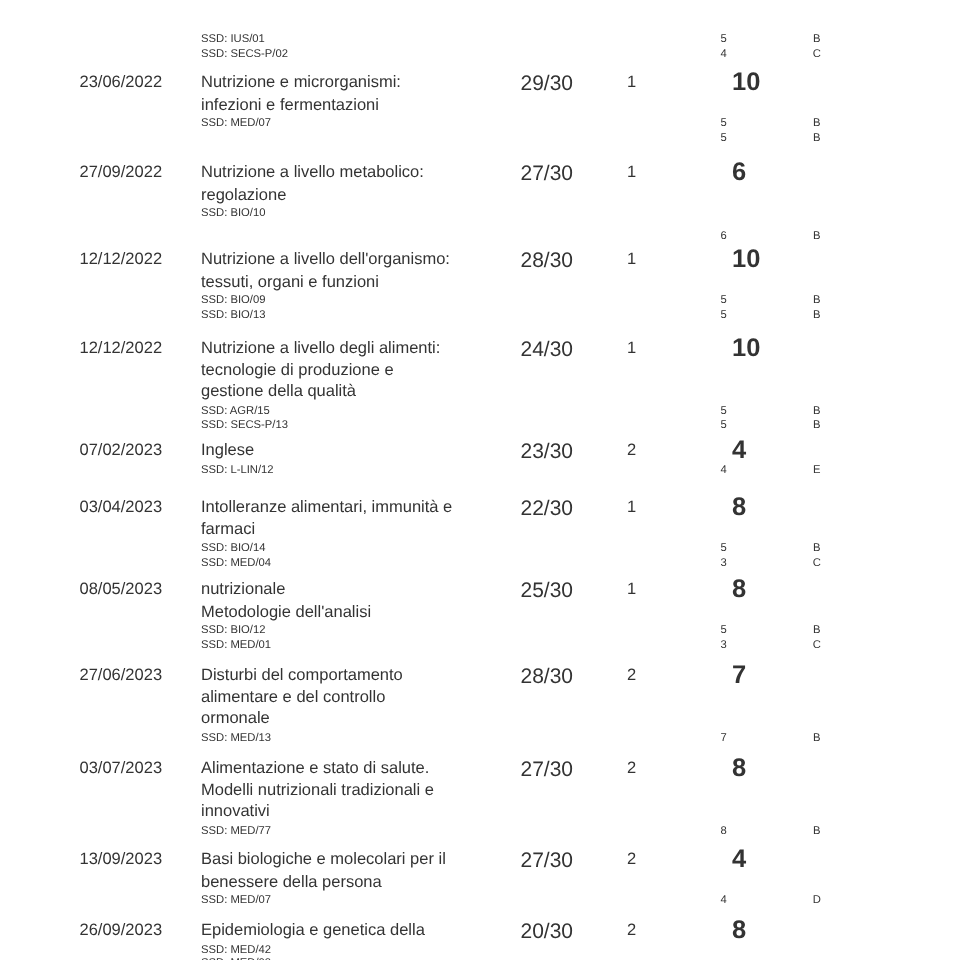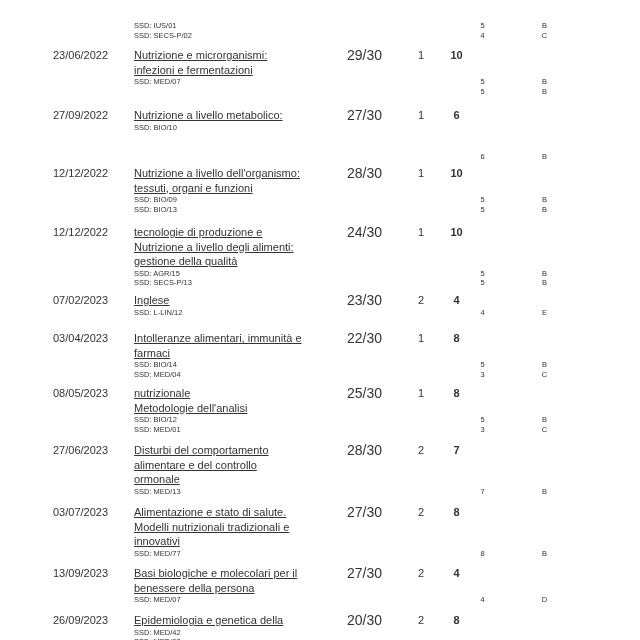--- a/index.html
+++ b/index.html
@@ -12,34 +12,34 @@
     color:#333333;
     margin-top:21px;
   }
   .row{position:absolute;left:0;width:640px;}
   .date{
     position:absolute;left:53px;top:0;
     font-size:11px;line-height:14.5px;white-space:nowrap;
   }
   .course{position:absolute;left:134px;top:0;width:212px;}
   .title{font-size:11px;line-height:14.5px;}
-  .tline{white-space:nowrap;text-decoration:underline;}
+  .tline{white-space:nowrap;}
   .ssd{font-size:7.5px;line-height:9.7px;}
   .sline{white-space:nowrap;}
   .grade{
     position:absolute;left:347px;top:0;
     font-size:14px;line-height:14.5px;white-space:nowrap;
   }
   .year{
     position:absolute;left:406px;top:0;width:30px;
     text-align:center;font-size:11px;line-height:14.5px;
   }
   .credits{
-    position:absolute;left:436px;top:0;width:41px;
-    text-align:center;font-size:11px;font-weight:bold;line-height:14.5px;
+    position:absolute;left:488px;top:0;width:41px;
+    font-size:17px;font-weight:bold;line-height:14.5px;
   }
   .subcredits{
     position:absolute;left:462px;width:41px;
     text-align:center;font-size:7.5px;line-height:9.7px;
   }
   .letters{
     position:absolute;left:524px;width:41px;
     text-align:center;font-size:7.5px;line-height:9.7px;
   }
 </style>
@@ -85,20 +85,21 @@
       <div class="letters" style="top: 29px;">
         <div class="sletter">B</div>
         <div class="sletter">B</div>
       </div>
     </div>
     <div class="row" style="top: 87px;">
       <div class="date">27/09/2022</div>
       <div class="course">
         <div class="title">
           <div class="tline">Nutrizione a livello metabolico:</div>
+          <div class="tline">regolazione</div>
         </div>
         <div class="ssd">
           <div class="sline">SSD: BIO/10</div>
         </div>
       </div>
       <div class="grade">27/30</div>
       <div class="year">1</div>
       <div class="credits">6</div>
       <div class="subcredits" style="top: 43.5px;">
         <div class="scredit">6</div>
@@ -128,22 +129,22 @@
       </div>
       <div class="letters" style="top: 29px;">
         <div class="sletter">B</div>
         <div class="sletter">B</div>
       </div>
     </div>
     <div class="row" style="top: 204px;">
       <div class="date">12/12/2022</div>
       <div class="course">
         <div class="title">
+          <div class="tline">Nutrizione a livello degli alimenti:</div>
           <div class="tline">tecnologie di produzione e</div>
-          <div class="tline">Nutrizione a livello degli alimenti:</div>
           <div class="tline">gestione della qualità</div>
         </div>
         <div class="ssd">
           <div class="sline">SSD: AGR/15</div>
           <div class="sline">SSD: SECS-P/13</div>
         </div>
       </div>
       <div class="grade">24/30</div>
       <div class="year">1</div>
       <div class="credits">10</div>

